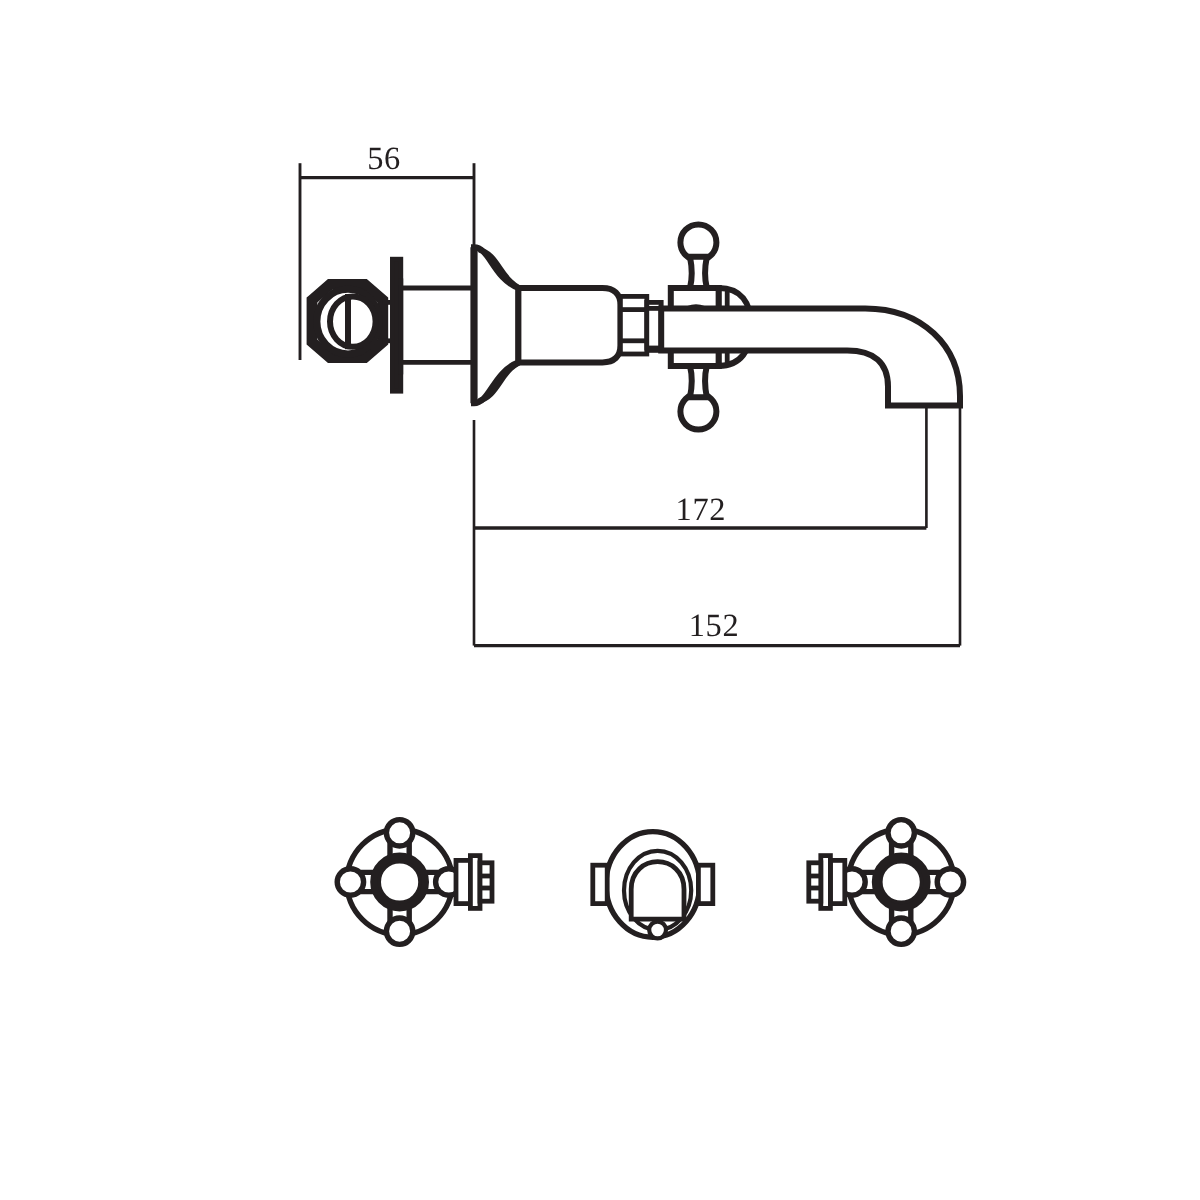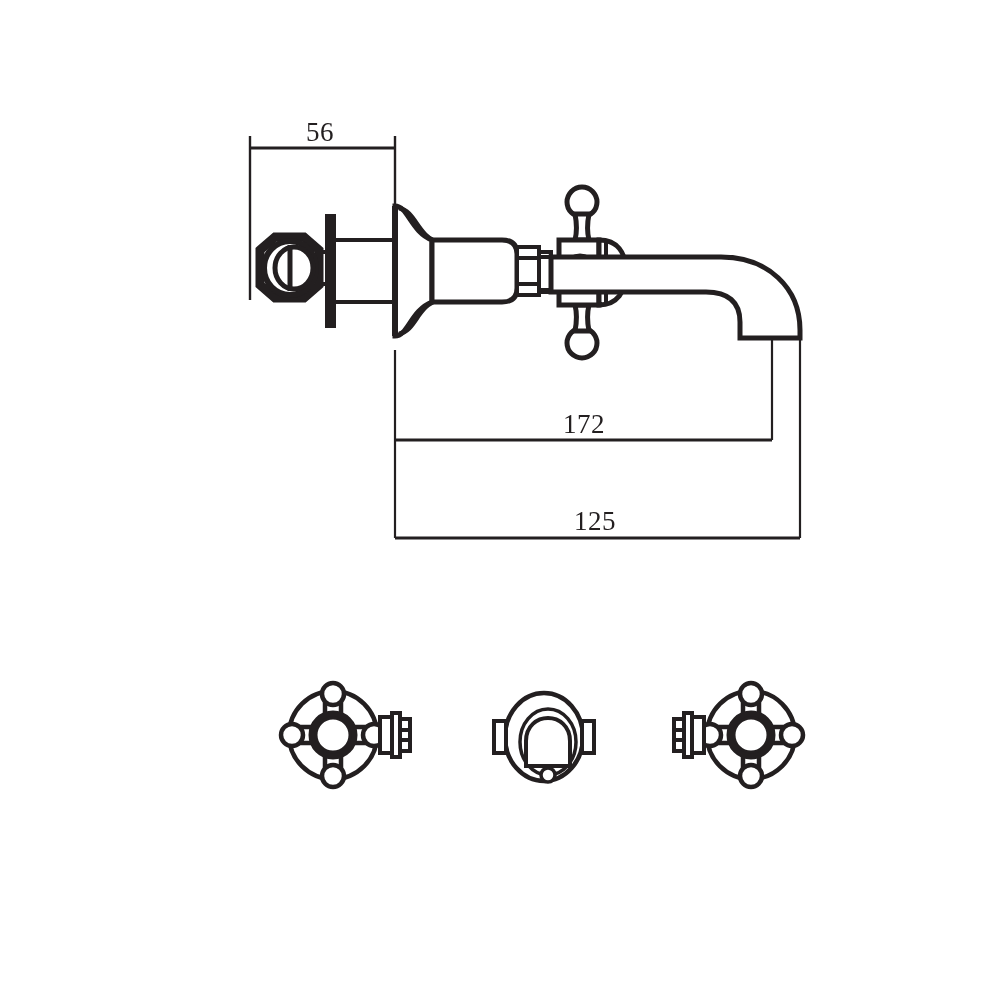--- a/index.html
+++ b/index.html
@@ -262,15 +262,15 @@
         </g>
       </g>
 
     </g>
   </svg>
 
   <div class="dim-text" id="dim-56-text">56</div>
 
   <div class="dim-text" id="dim-141-text">172</div>
 
-  <div class="dim-text" id="dim-152-text">125</div>
+  <div class="dim-text" id="dim-152-text">152</div>
 
 </div>
 
 </body></html>

